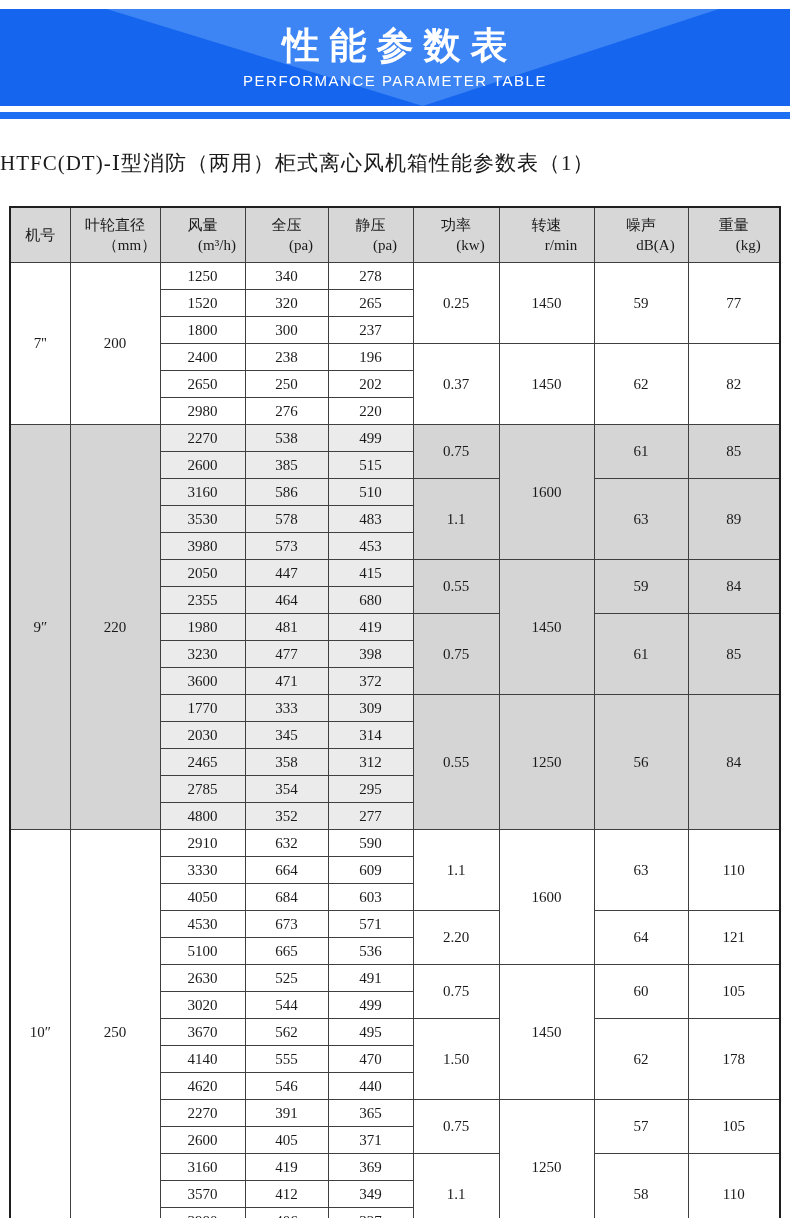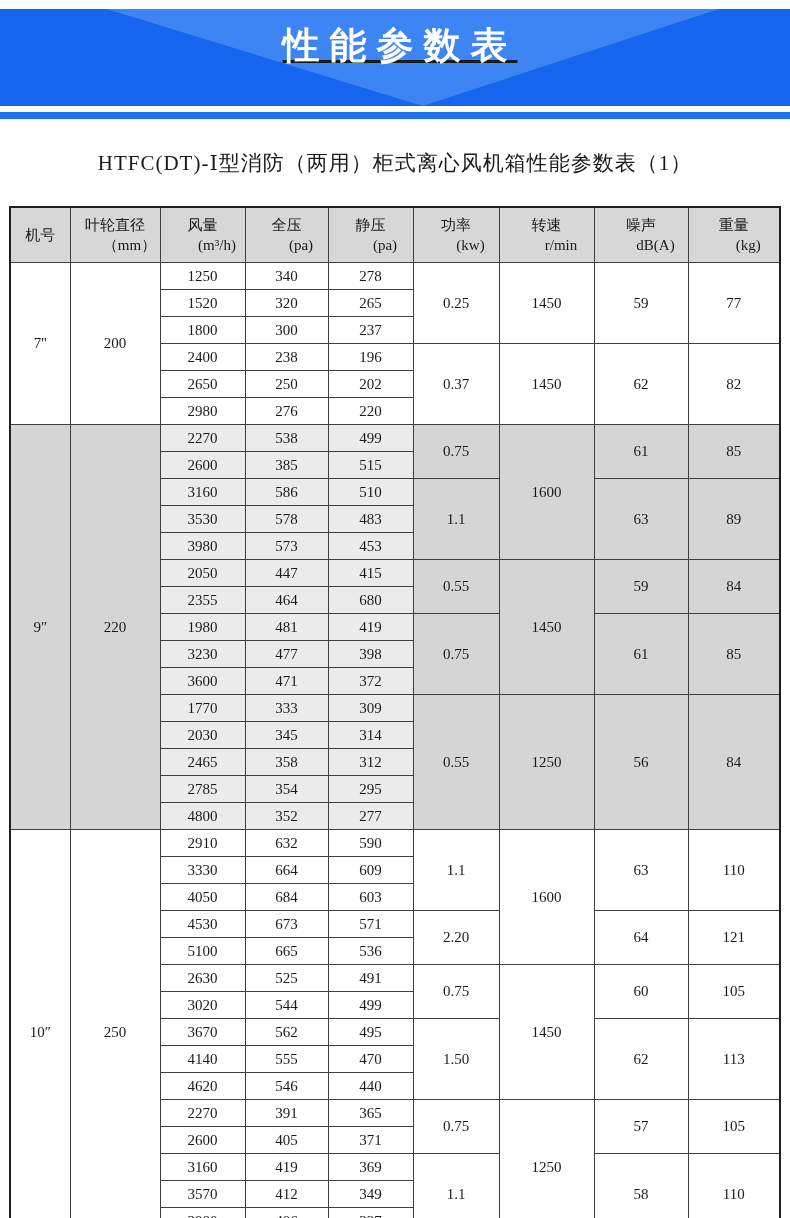--- a/index.html
+++ b/index.html
@@ -9,37 +9,37 @@
     -webkit-font-smoothing:antialiased;
   }
   
   .top-strip{height:9px;background:#ffffff;}
   .banner{position:relative;height:97px;background:#1565ee;overflow:hidden;}
   .banner-tri{
     position:absolute;left:0;top:0;width:100%;height:100%;
     background:#3d85f5;
     clip-path:polygon(13.5% 0,91% 0,53.5% 100%);
   }
-  .banner-inner{position:relative;z-index:2;text-align:center;text-decoration:underline;}
+  .banner-inner{position:relative;z-index:2;text-align:center;}
   .banner-title{
     margin:0;padding-top:16px;
     font-family:"Liberation Sans","DejaVu Sans",sans-serif;
     font-size:37px;font-weight:700;color:#ffffff;
     letter-spacing:10px;text-indent:10px;line-height:1.15;
   }
   .banner-subtitle{
     margin:4px 0 0 0;
     font-family:"Liberation Sans","DejaVu Sans",sans-serif;
     font-size:15px;font-weight:400;color:#ffffff;letter-spacing:1.5px;
   }
   .stripe-gap{height:6px;background:#ffffff;}
   .stripe{height:7px;background:#1e6ff2;}
   
   .doc-title{
-    margin:30px 0 0 0;text-align:center;
+    margin:30px 0 0 0;text-align:left;
     font-size:21px;font-weight:400;letter-spacing:1px;color:#1a1a1a;
   }
   
   .table-wrap{margin-top:29px;}
   table.perf{
     table-layout:fixed;border-collapse:collapse;
     width:770px;margin:0 auto;
     border:2px solid #1f1f1f;
   }
   table.perf th,table.perf td{
@@ -70,20 +70,21 @@
 </style>
 </head>
 <body>
 
 <div class="top-strip"></div>
 
 <div class="banner">
   <div class="banner-tri"></div>
   <div class="banner-inner">
     <h1 class="banner-title">性能参数表</h1>
+    <p class="banner-subtitle">PERFORMANCE PARAMETER TABLE</p>
   </div>
 </div>
 <div class="stripe-gap"></div>
 <div class="stripe"></div>
 
 <h2 class="doc-title">HTFC(DT)-Ⅰ型消防（两用）柜式离心风机箱性能参数表（1）</h2>
 
 <div class="table-wrap">
   <table class="perf">
     <colgroup>
@@ -293,21 +294,21 @@
           <td>3020</td>
           <td>544</td>
           <td>499</td>
         </tr>
         <tr>
           <td>3670</td>
           <td>562</td>
           <td>495</td>
           <td rowspan="3">1.50</td>
           <td rowspan="3">62</td>
-          <td rowspan="3">113</td>
+          <td rowspan="3">178</td>
         </tr>
         <tr>
           <td>4140</td>
           <td>555</td>
           <td>470</td>
         </tr>
         <tr>
           <td>4620</td>
           <td>546</td>
           <td>440</td>

